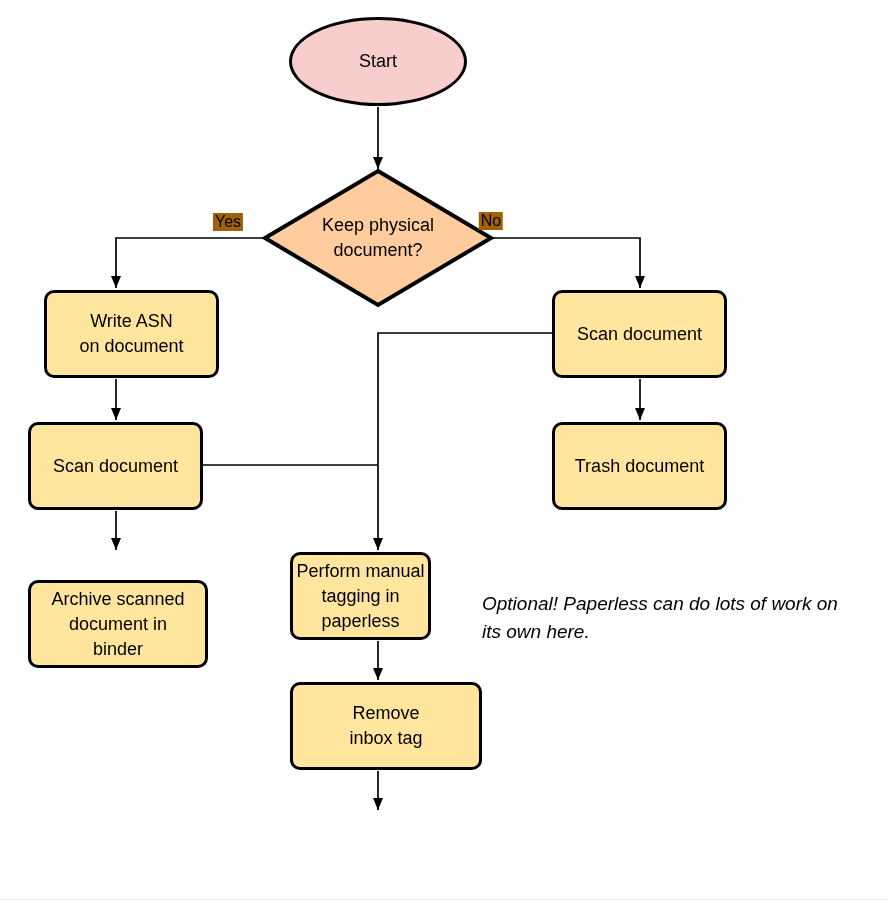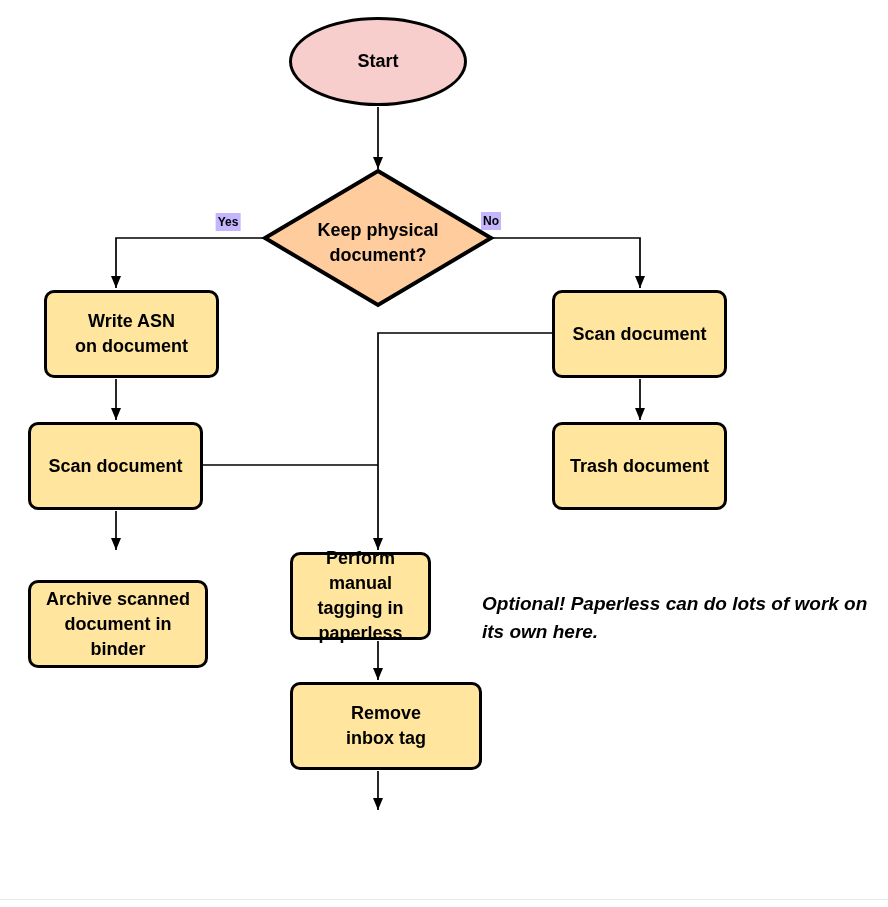--- a/index.html
+++ b/index.html
@@ -5,21 +5,20 @@
   * { margin: 0; padding: 0; box-sizing: border-box; }
   html, body { background: #ffffff; }
   body { font-family: "Liberation Sans", sans-serif; color: #000; }
 
   .canvas {
     position: relative;
     width: 888px;
     height: 907px;
     background: #ffffff;
     overflow: hidden;
-    font-weight: bold;
   }
 
   svg.wires {
     position: absolute;
     left: 0; top: 0;
     width: 888px; height: 907px;
   }
 
   .edge {
     fill: none;
@@ -65,23 +64,23 @@
     justify-content: center;
     text-align: center;
     font-size: 18px;
     line-height: 25px;
     white-space: pre-line;
   }
 
   .edge-label {
     position: absolute;
     transform: translate(-50%, -50%);
-    font-size: 12px;
+    font-size: 16px;
     line-height: 18px;
-    background: #c4b5fd;
+    background: #a16207;
     padding: 0 2px;
   }
 
   .annotation {
     position: absolute;
     left: 482px;
     top: 590px;
     width: 410px;
     font-size: 19px;
     line-height: 28px;
@@ -102,21 +101,21 @@
   
   .n-start    { left: 289px; top: 17px;  width: 178px; height: 89px; }
   .n-write    { left: 28px;  top: 290px; width: 175px; height: 88px; margin-left: 16px; }
   .n-scanL    { left: 28px;  top: 422px; width: 175px; height: 88px; }
   .n-archive  { left: 28px;  top: 580px; width: 180px; height: 88px; }
   .n-scanR    { left: 552px; top: 290px; width: 175px; height: 88px; }
   .n-trash    { left: 552px; top: 422px; width: 175px; height: 88px; }
   .n-tagging  { left: 290px; top: 552px; width: 141px; height: 88px; }
   .n-remove   { left: 290px; top: 682px; width: 192px; height: 88px; }
   .n-end      { left: 289px; top: 812px; width: 178px; height: 88px; }
-  .n-decision { left: 278px; top: 208px; width: 200px; height: 60px; align-items: flex-end; }
+  .n-decision { left: 278px; top: 208px; width: 200px; height: 60px; }
   .l-yes      { left: 228px; top: 222px; }
   .l-no       { left: 491px; top: 221px; }
 </style>
 </head>
 <body>
 
 <div class="canvas">
 
   <svg class="wires" viewBox="0 0 888 907" xmlns="http://www.w3.org/2000/svg">
     <defs>

